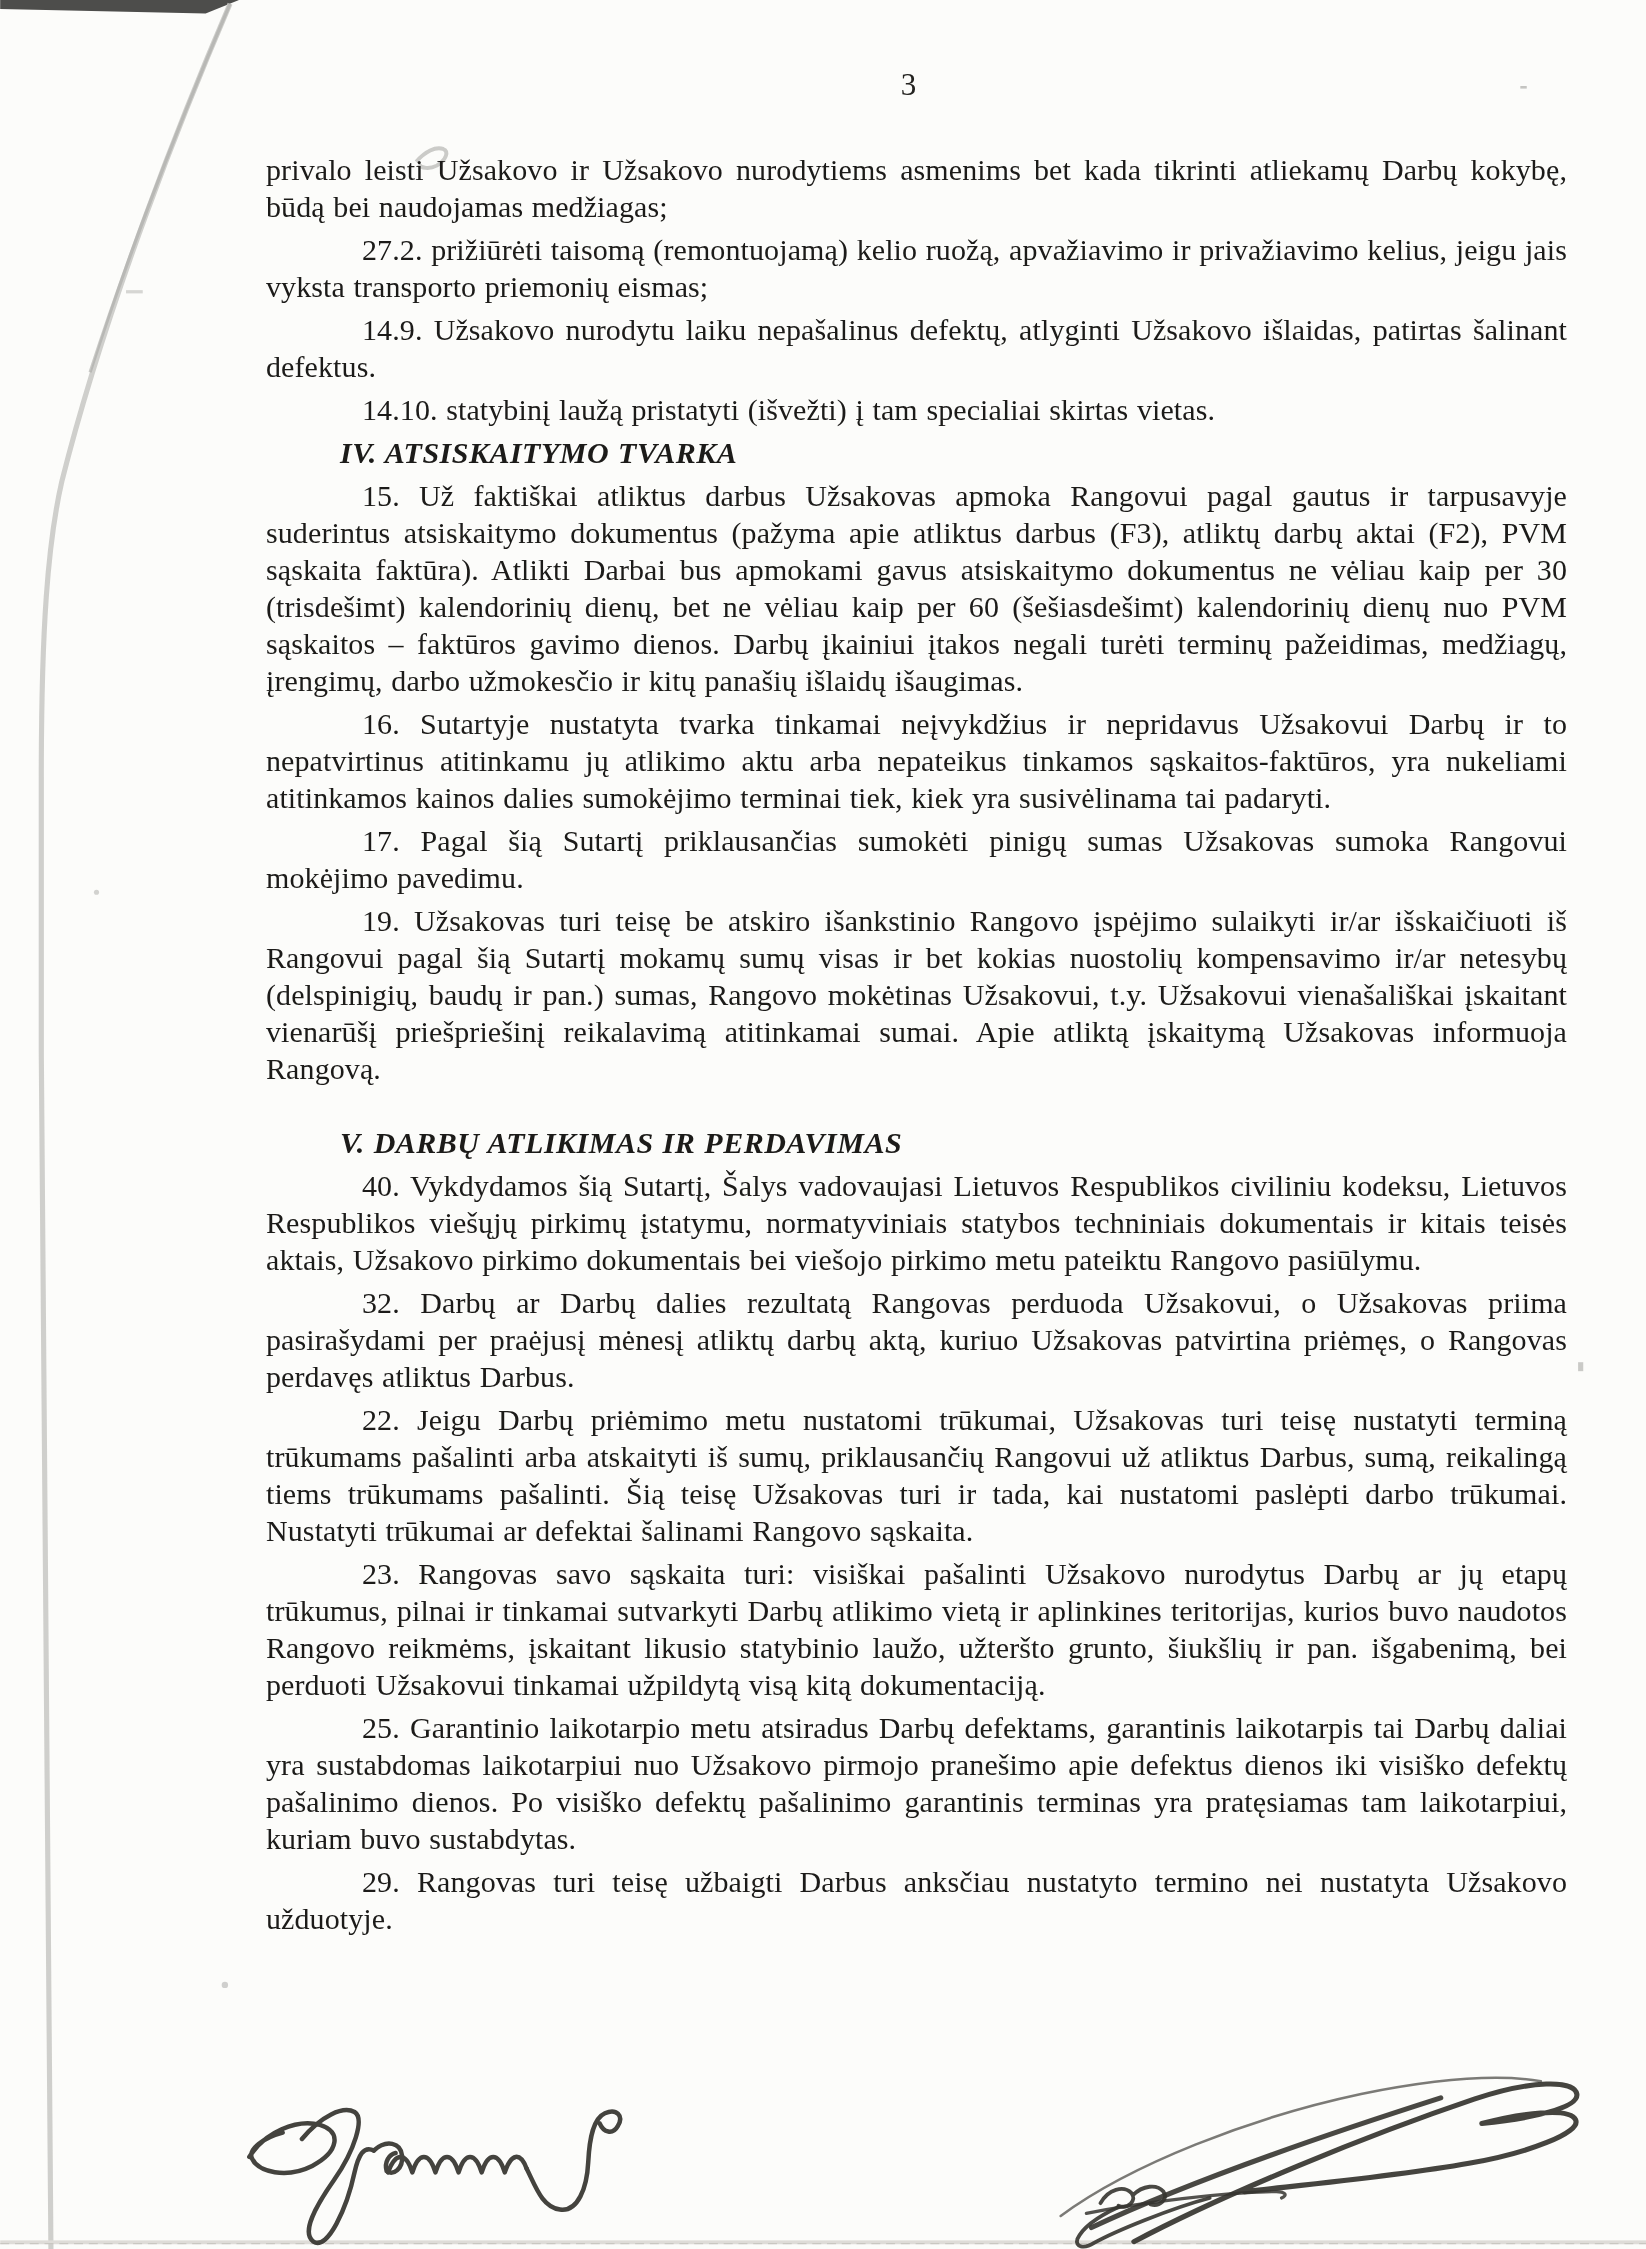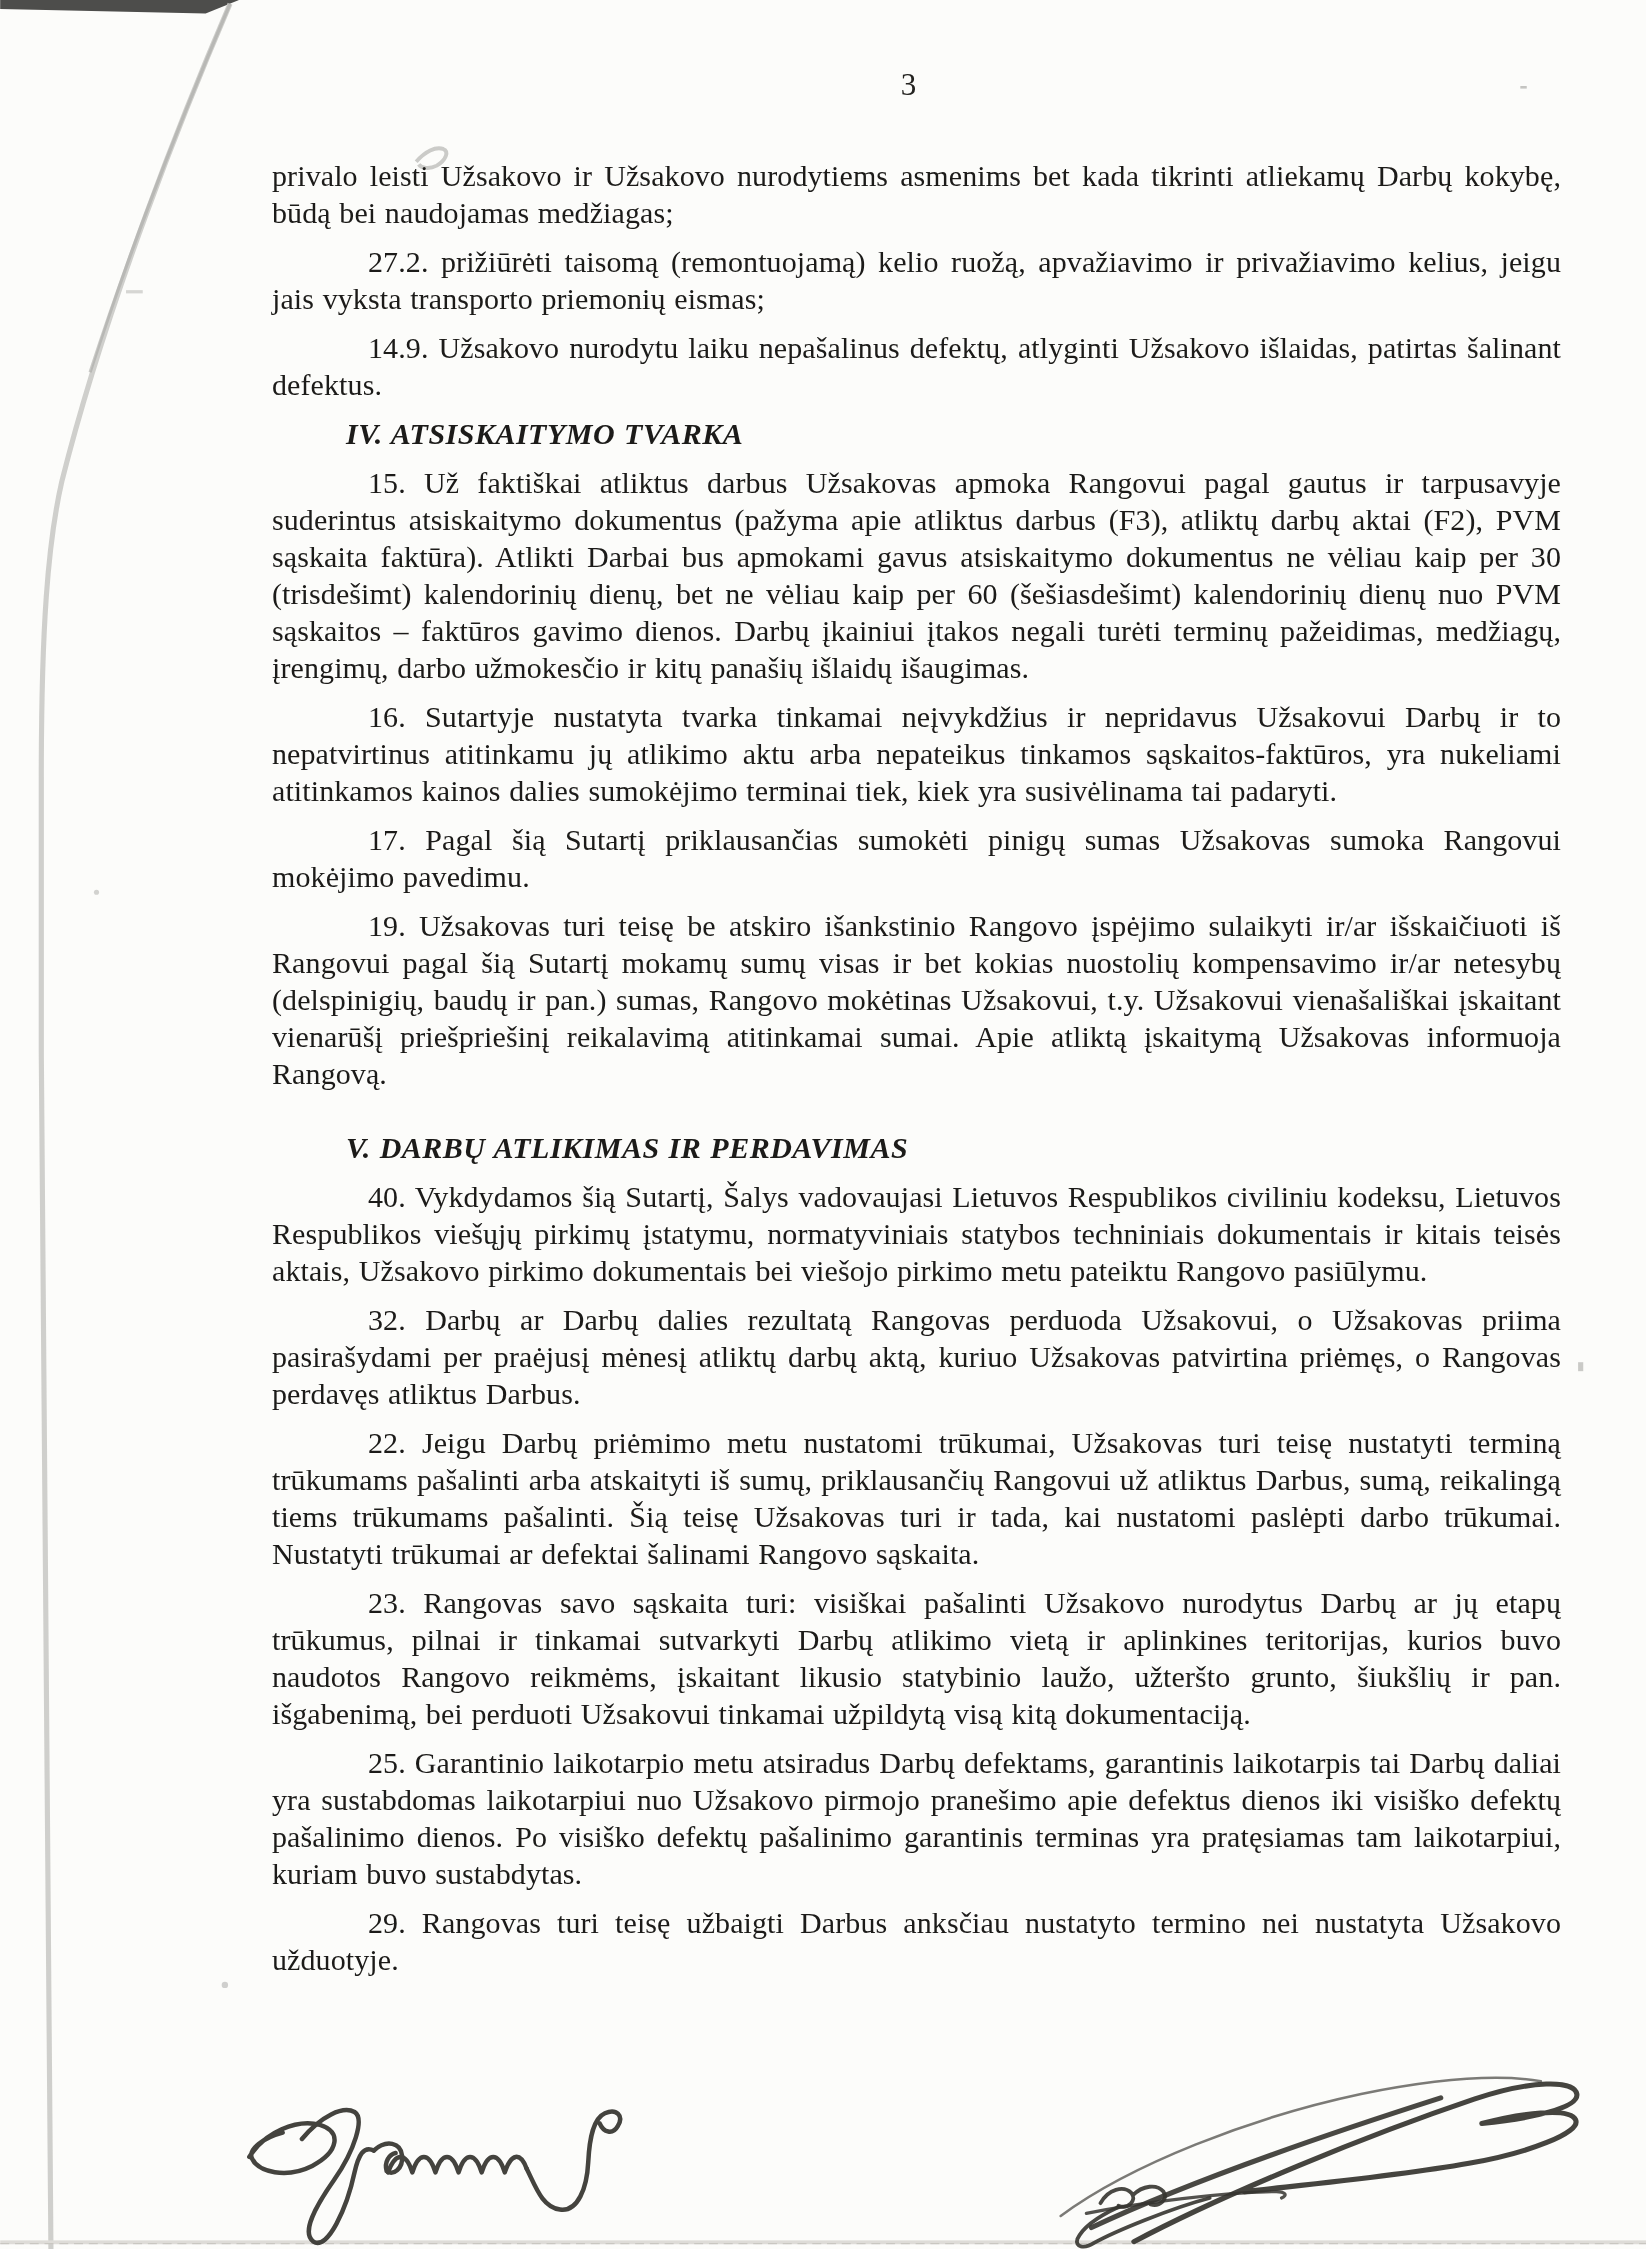--- a/index.html
+++ b/index.html
@@ -22,21 +22,21 @@
   .textblock{
     position:absolute;
     left:260px;top:145px;
     width:1313px;
     font-size:30px;
     line-height:37px;
     text-align:justify;
     letter-spacing:0.1px;
     word-spacing:1px;
   }
-  .textblock p{margin:12px;padding:0;}
+  .textblock p{margin:6px;padding:0;}
   .para{text-indent:96px;}
   .cont{text-indent:0;}
   .heading{font-weight:bold;text-indent:74px;letter-spacing:0.5px;font-style:italic;}
   .heading.gap-above{margin-top:37px;}
   .artifact-layer,.sig{position:absolute;left:0;top:0;pointer-events:none;}
 </style>
 </head>
 <body>
 
 <div class="page">
@@ -54,20 +54,21 @@
     <circle cx="150" cy="1390" r="4" fill="#a8a8a4" opacity="0.5"></circle>
     <circle cx="350" cy="3092" r="5" fill="#9a9a96" opacity="0.45"></circle>
   </svg>
 
   <div class="page-number">3</div>
 
   <div class="textblock">
     <p class="cont">privalo leisti Užsakovo ir Užsakovo nurodytiems asmenims bet kada tikrinti atliekamų Darbų kokybę, būdą bei naudojamas medžiagas;</p>
     <p class="para">27.2. prižiūrėti taisomą (remontuojamą) kelio ruožą, apvažiavimo ir privažiavimo kelius, jeigu jais vyksta transporto priemonių eismas;</p>
     <p class="para">14.9. Užsakovo nurodytu laiku nepašalinus defektų, atlyginti Užsakovo išlaidas, patirtas šalinant defektus.</p>
+    <p class="para">14.10. statybinį laužą pristatyti (išvežti) į tam specialiai skirtas vietas.</p>
     <p class="heading">IV. ATSISKAITYMO TVARKA</p>
     <p class="para">15. Už faktiškai atliktus darbus Užsakovas apmoka Rangovui pagal gautus ir tarpusavyje suderintus atsiskaitymo dokumentus (pažyma apie atliktus darbus (F3), atliktų darbų aktai (F2), PVM sąskaita faktūra). Atlikti Darbai bus apmokami gavus atsiskaitymo dokumentus ne vėliau kaip per 30 (trisdešimt) kalendorinių dienų, bet ne vėliau kaip per 60 (šešiasdešimt) kalendorinių dienų nuo PVM sąskaitos – faktūros gavimo dienos. Darbų įkainiui įtakos negali turėti terminų pažeidimas, medžiagų, įrengimų, darbo užmokesčio ir kitų panašių išlaidų išaugimas.</p>
     <p class="para">16. Sutartyje nustatyta tvarka tinkamai neįvykdžius ir nepridavus Užsakovui Darbų ir to nepatvirtinus atitinkamu jų atlikimo aktu arba nepateikus tinkamos sąskaitos-faktūros, yra nukeliami atitinkamos kainos dalies sumokėjimo terminai tiek, kiek yra susivėlinama tai padaryti.</p>
     <p class="para">17. Pagal šią Sutartį priklausančias sumokėti pinigų sumas Užsakovas sumoka Rangovui mokėjimo pavedimu.</p>
     <p class="para">19. Užsakovas turi teisę be atskiro išankstinio Rangovo įspėjimo sulaikyti ir/ar išskaičiuoti iš Rangovui pagal šią Sutartį mokamų sumų visas ir bet kokias nuostolių kompensavimo ir/ar netesybų (delspinigių, baudų ir pan.) sumas, Rangovo mokėtinas Užsakovui, t.y. Užsakovui vienašališkai įskaitant vienarūšį priešpriešinį reikalavimą atitinkamai sumai. Apie atliktą įskaitymą Užsakovas informuoja Rangovą.</p>
     <p class="heading gap-above">V. DARBŲ ATLIKIMAS IR PERDAVIMAS</p>
     <p class="para">40. Vykdydamos šią Sutartį, Šalys vadovaujasi Lietuvos Respublikos civiliniu kodeksu, Lietuvos Respublikos viešųjų pirkimų įstatymu, normatyviniais statybos techniniais dokumentais ir kitais teisės aktais, Užsakovo pirkimo dokumentais bei viešojo pirkimo metu pateiktu Rangovo pasiūlymu.</p>
     <p class="para">32. Darbų ar Darbų dalies rezultatą Rangovas perduoda Užsakovui, o Užsakovas priima pasirašydami per praėjusį mėnesį atliktų darbų aktą, kuriuo Užsakovas patvirtina priėmęs, o Rangovas perdavęs atliktus Darbus.</p>
     <p class="para">22. Jeigu Darbų priėmimo metu nustatomi trūkumai, Užsakovas turi teisę nustatyti terminą trūkumams pašalinti arba atskaityti iš sumų, priklausančių Rangovui už atliktus Darbus, sumą, reikalingą tiems trūkumams pašalinti. Šią teisę Užsakovas turi ir tada, kai nustatomi paslėpti darbo trūkumai. Nustatyti trūkumai ar defektai šalinami Rangovo sąskaita.</p>
     <p class="para">23. Rangovas savo sąskaita turi: visiškai pašalinti Užsakovo nurodytus Darbų ar jų etapų trūkumus, pilnai ir tinkamai sutvarkyti Darbų atlikimo vietą ir aplinkines teritorijas, kurios buvo naudotos Rangovo reikmėms, įskaitant likusio statybinio laužo, užteršto grunto, šiukšlių ir pan. išgabenimą, bei perduoti Užsakovui tinkamai užpildytą visą kitą dokumentaciją.</p>

